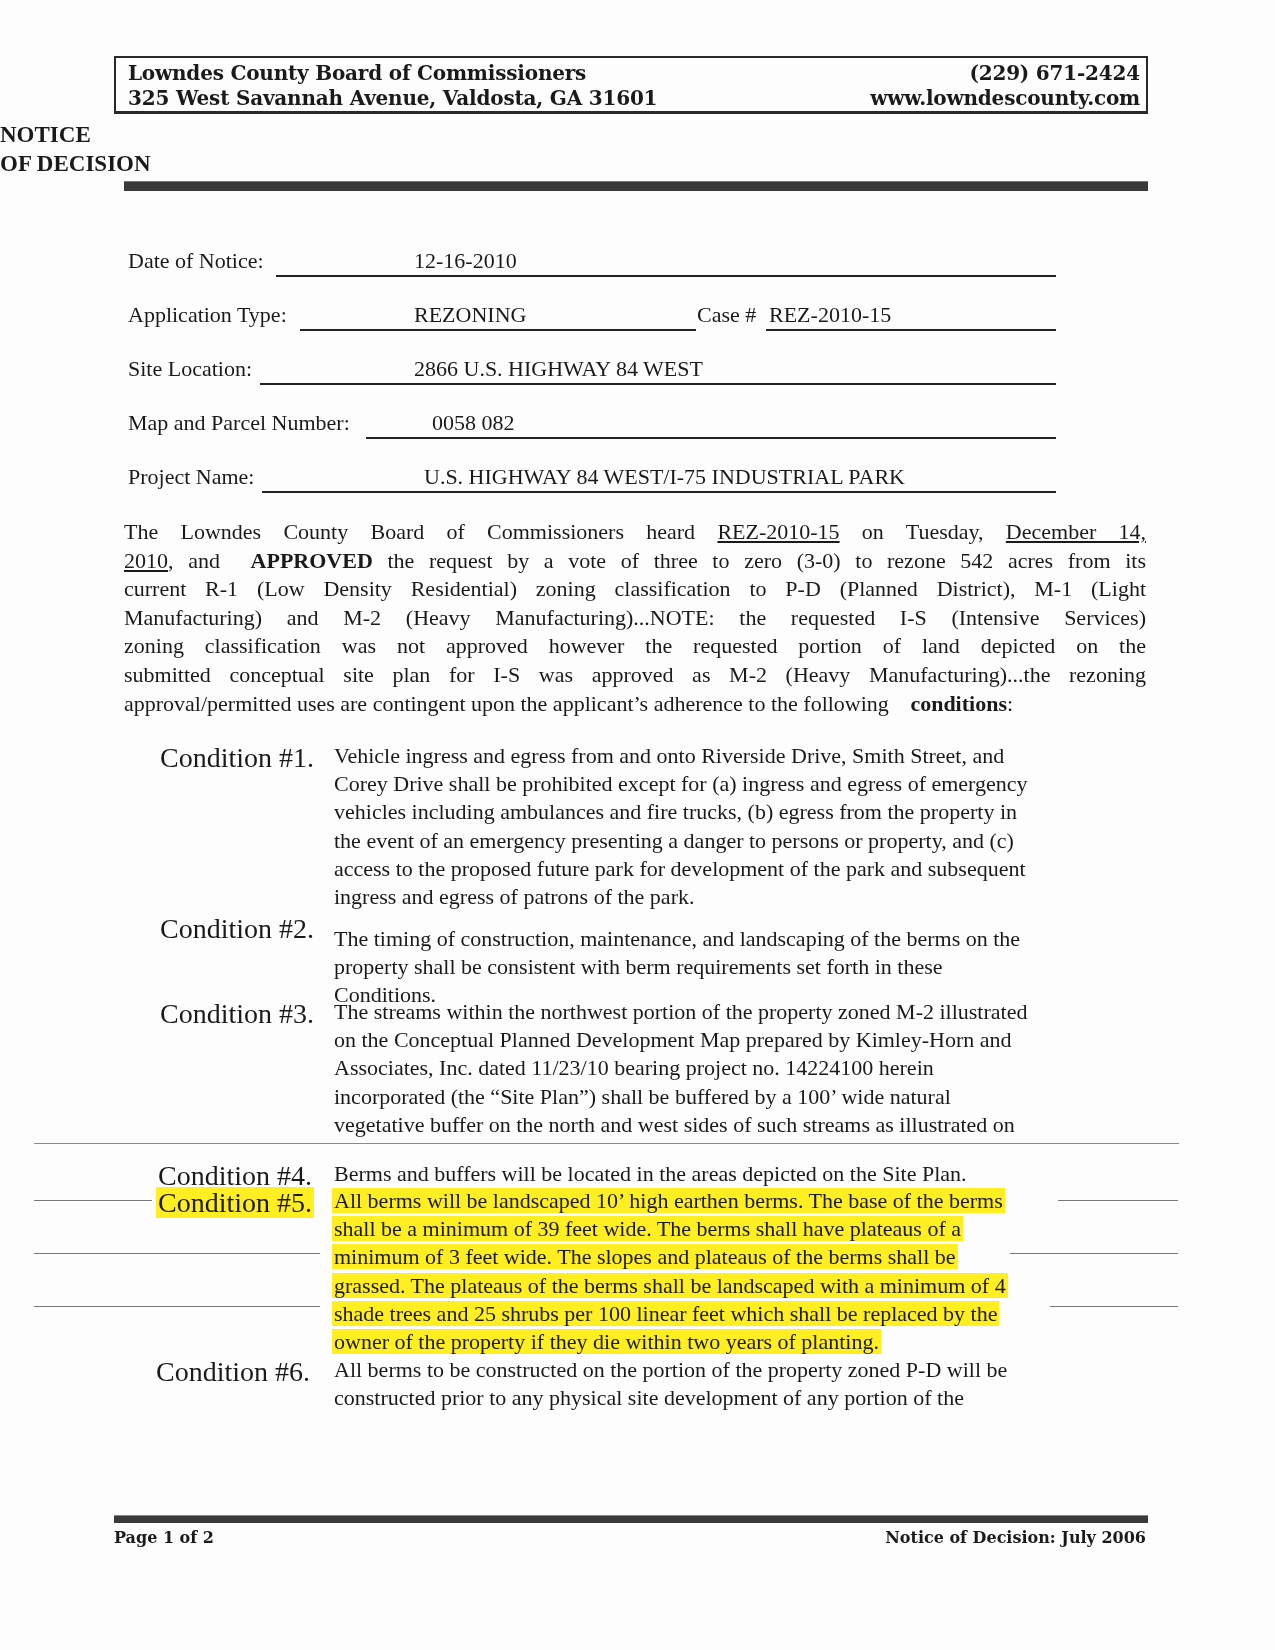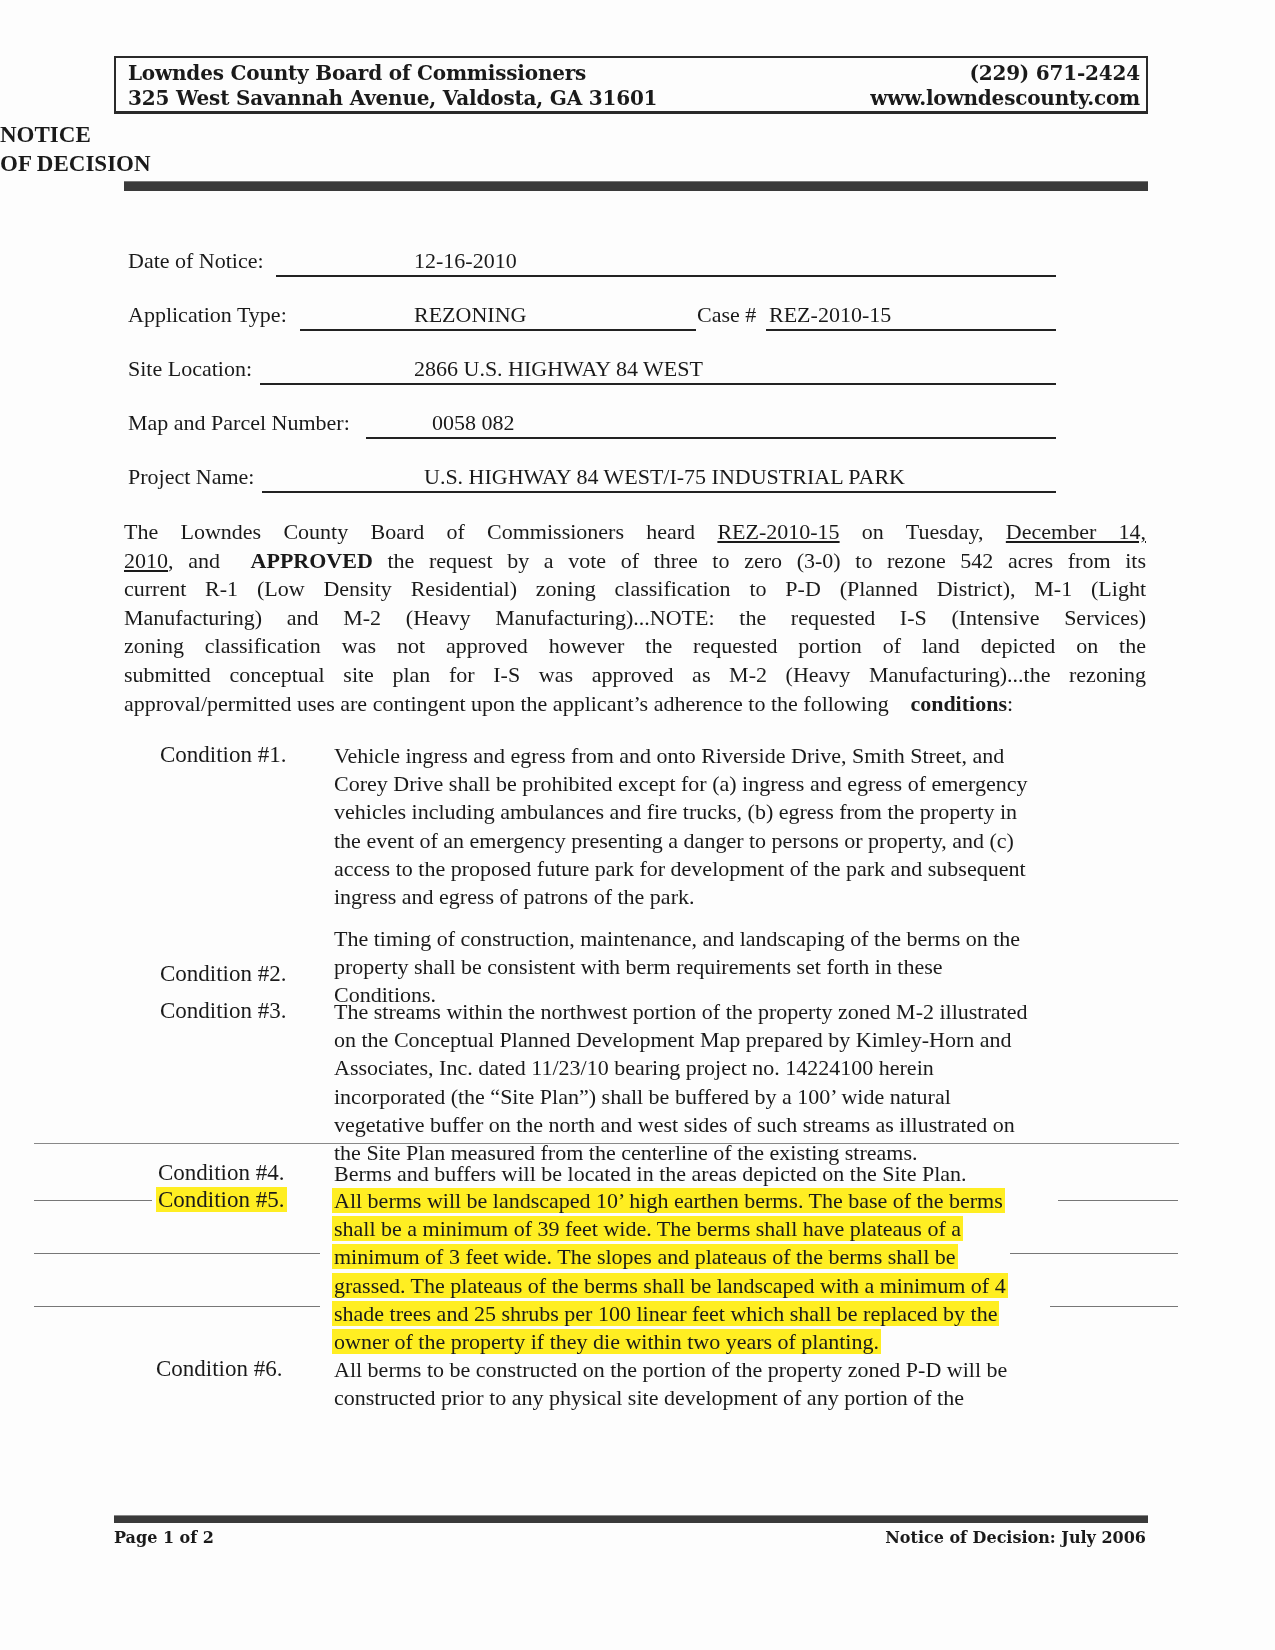--- a/index.html
+++ b/index.html
@@ -33,21 +33,21 @@
     .field .val { position: absolute; top: 0; }
     .uline { position: absolute; height: 2px; background: #222; }
     .para {
       position: absolute; left: 124px; width: 1022px; font-size: 22px; line-height: 28.6px;
       text-align: justify;
     }
     .para .ln { display: block; text-align: justify; text-align-last: justify; white-space: nowrap; }
     .para .ln.last { text-align-last: left; }
     .u { text-decoration: underline; }
     .b { font-weight: bold; margin-left: 16px; }
-    .cond-lbl { position: absolute; font-size: 23px; white-space: nowrap; }
+    .cond-lbl { position: absolute; font-size: 28px; white-space: nowrap; }
     .cond-txt { position: absolute; left: 334px; font-size: 22px; line-height: 28.2px; white-space: nowrap; }
     .cond-txt .ln { display: block; }
     .hl { background: #ffee22; padding: 0 2px; }
     .marker-line { position: absolute; height: 2px; background: #777; }
     .rule-foot {
       position: absolute; left: 114px; top: 1515px; width: 1034px; height: 7px; background: #3a3a3a;
       border-top: 1px solid #888;
     }
     .foot { position: absolute; top: 1528px; font-family: "DejaVu Serif", serif; font-weight: bold; font-size: 16px; }
   </style>
@@ -121,35 +121,34 @@
   <span class="cond-lbl" style="left:160px; top:742px;">Condition #1.</span>
   <div class="cond-txt" style="top:742px;">
     <span class="ln">Vehicle ingress and egress from and onto Riverside Drive, Smith Street, and</span>
     <span class="ln">Corey Drive shall be prohibited except for (a) ingress and egress of emergency</span>
     <span class="ln">vehicles including ambulances and fire trucks, (b) egress from the property in</span>
     <span class="ln">the event of an emergency presenting a danger to persons or property, and (c)</span>
     <span class="ln">access to the proposed future park for development of the park and subsequent</span>
     <span class="ln">ingress and egress of patrons of the park.</span>
   </div>
 
-  <span class="cond-lbl" style="left:160px; top:913px;margin-top:48px;">Condition #2.</span>
+  <span class="cond-lbl" style="left:160px; top:913px;">Condition #2.</span>
   <div class="cond-txt" style="top:913px;margin-top:12px;">
     <span class="ln">The timing of construction, maintenance, and landscaping of the berms on the</span>
     <span class="ln">property shall be consistent with berm requirements set forth in these</span>
     <span class="ln">Conditions.</span>
   </div>
 
   <span class="cond-lbl" style="left:160px; top:998px;">Condition #3.</span>
   <div class="cond-txt" style="top:998px;">
     <span class="ln">The streams within the northwest portion of the property zoned M-2 illustrated</span>
     <span class="ln">on the Conceptual Planned Development Map prepared by Kimley-Horn and</span>
     <span class="ln">Associates, Inc. dated 11/23/10 bearing project no. 14224100 herein</span>
     <span class="ln">incorporated (the “Site Plan”) shall be buffered by a 100’ wide natural</span>
     <span class="ln">vegetative buffer on the north and west sides of such streams as illustrated on</span>
-    <span class="ln">the Site Plan measured from the centerline of the existing streams.</span>
   </div>
 
   <span class="cond-lbl" style="left:158px; top:1160px;">Condition #4.</span>
   <div class="cond-txt" style="top:1160px;">
     <span class="ln">Berms and buffers will be located in the areas depicted on the Site Plan.</span>
   </div>
 
   <span class="cond-lbl" style="left:156px; top:1187px;"><span class="hl">Condition #5.</span></span>
   <div class="cond-txt" style="top:1187px; left:332px;">
     <span class="ln"><span class="hl">All berms will be landscaped 10’ high earthen berms.  The base of the berms</span></span>

